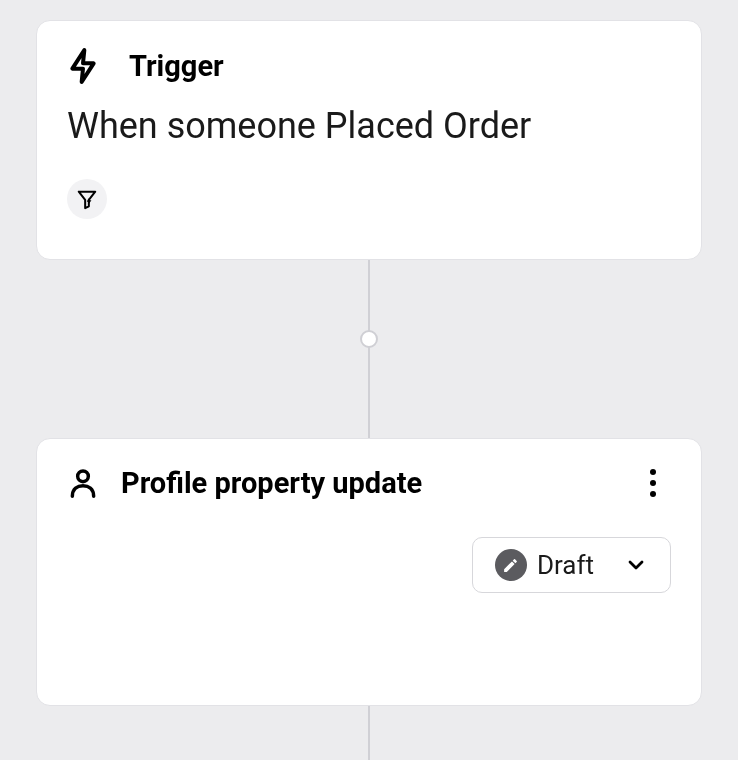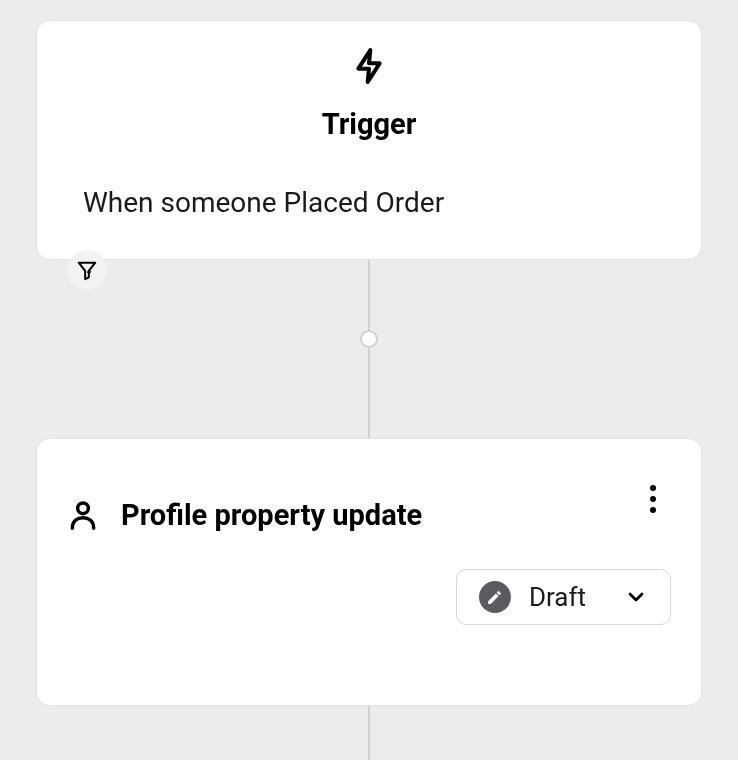--- a/index.html
+++ b/index.html
@@ -51,47 +51,44 @@
       top: 20px;
       height: 240px;
     }
     .card-action {
       top: 438px;
       height: 268px;
     }
     .card-header {
       display: flex;
       align-items: center;
-      gap: 22px;
-      margin-bottom: 42px;
-      flex-direction: column;
+      gap: 30px;
+      margin-bottom: 16px;
     }
     .card-header-action {
       display: flex;
       align-items: center;
       justify-content: space-between;
       margin-bottom: 34px;
     }
     .card-header-left {
       display: flex;
       align-items: center;
       gap: 22px;
-      margin-top: 32px;
     }
     .card-title {
       font-size: 29px;
       font-weight: 700;
       color: #000;
     }
     .card-description {
-      font-size: 28px;
+      font-size: 36px;
       font-weight: 400;
       color: #1a1a1a;
       line-height: 1.4;
-      margin-left: 16px;
     }
     .filter-chip {
       margin-top: 28px;
       width: 40px;
       height: 40px;
       background: #f2f2f4;
       border-radius: 50%;
       display: flex;
       align-items: center;
       justify-content: center;
@@ -117,21 +114,21 @@
       display: block;
     }
     .status-row {
       display: flex;
       justify-content: flex-end;
       margin-top: 36px;
     }
     .status-button {
       display: flex;
       align-items: center;
-      gap: 18px;
+      gap: 10px;
       border: 1px solid #d7d7db;
       border-radius: 10px;
       padding: 11px 22px;
       background: #fff;
       cursor: pointer;
     }
     .status-icon-wrap {
       width: 32px;
       height: 32px;
       border-radius: 50%;

